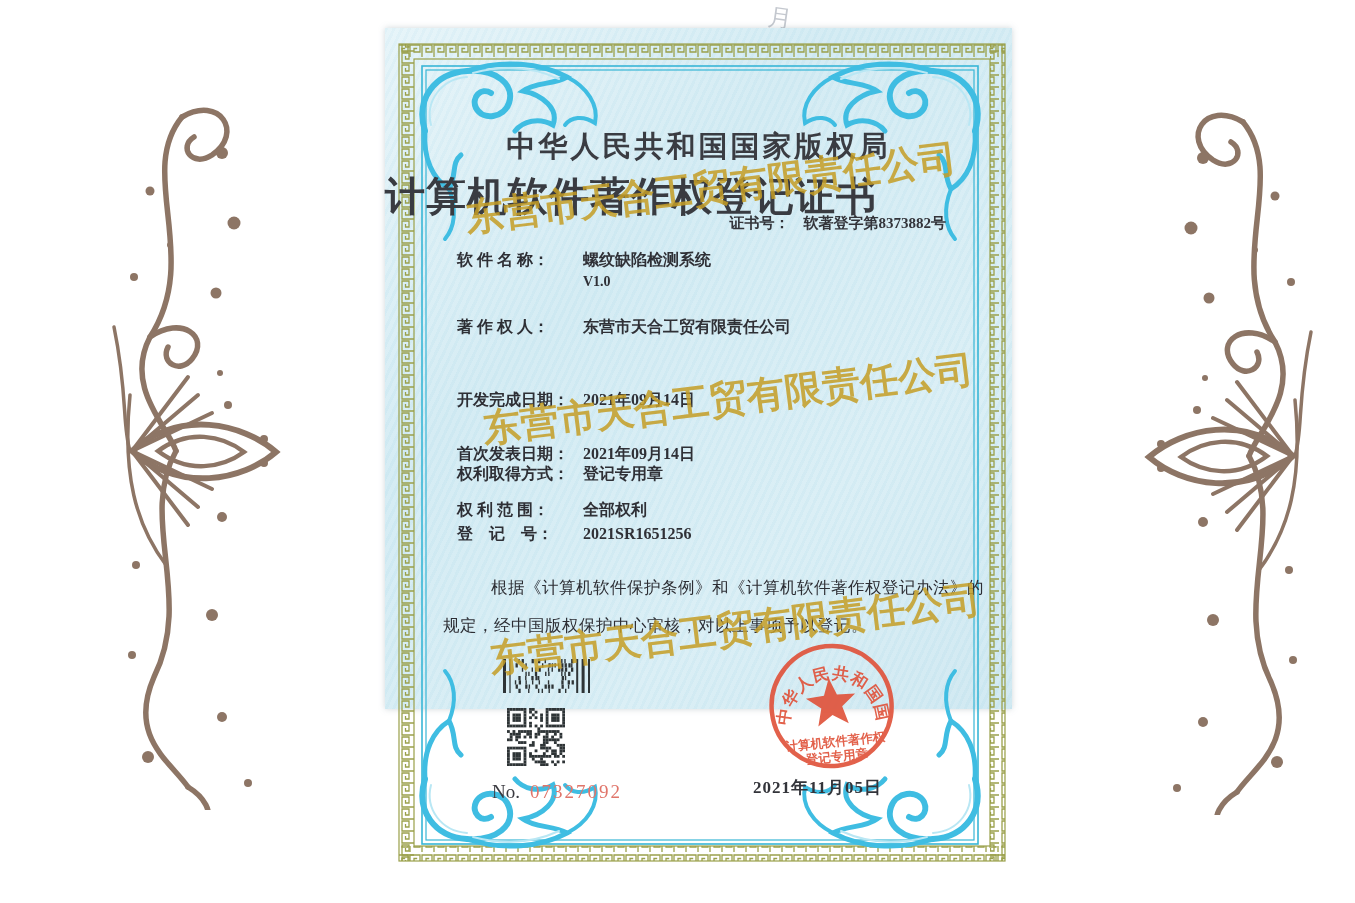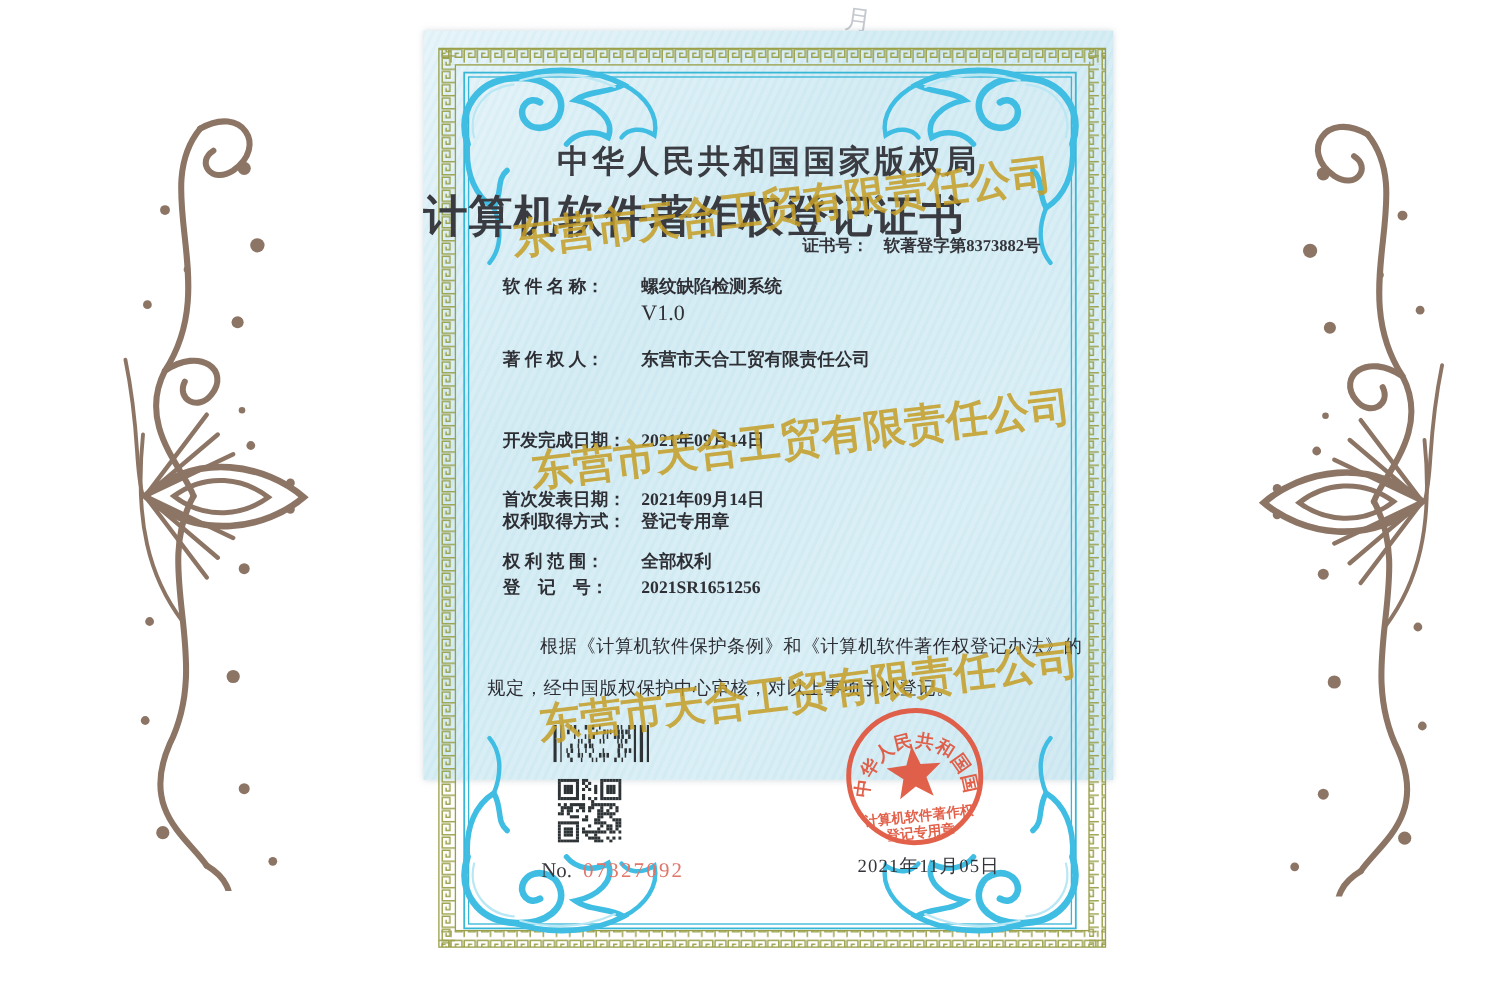--- a/index.html
+++ b/index.html
@@ -26,26 +26,26 @@
   }
   .main-title{
     left:0;right:0;top:141px;
     font-size:40px;font-weight:bold;color:#393b41;letter-spacing:1px;
   }
   .certno-line{right:66px;top:186px;font-size:15px;font-weight:bold;color:#33343a;}
   .certno-line .lbl{margin-right:14px;}
   .field{left:72px;font-size:16px;font-weight:600;color:#2f3036;}
   .field .flabel{display:inline-block;width:122px;color:#2e2f35;}
   .field .fvalue{margin-left:4px;}
-  .v2{left:198px;font-size:20px;font-weight:400;color:#2f3036;}
+  .v2{left:198px;font-size:14px;font-weight:700;color:#2f3036;}
   .stmt{font-size:16.5px;color:#2d2e34;letter-spacing:.5px;}
   .serial{left:107px;top:753px;font-size:19px;color:#3a3a40;}
   .serial .num{color:#e0756a;letter-spacing:2px;margin-left:10px;}
-  .issue-date{left:368px;top:748px;width:156px;text-align:right;
-    font-size:17px;font-weight:normal;color:#33343a;letter-spacing:1px;}
+  .issue-date{left:368px;top:748px;width:156px;text-align:left;
+    font-size:17px;font-weight:bold;color:#33343a;letter-spacing:1px;}
   .watermark{
     position:absolute;z-index:30;white-space:nowrap;
     font-size:38px;font-weight:bold;color:#c59e26;opacity:.85;
     letter-spacing:0px;transform:rotate(-7deg);transform-origin:0 50%;
     pointer-events:none;
   }
   .stray-mark{
     position:absolute;left:768px;top:2px;font-size:24px;color:#8b93a0;
     opacity:.5;transform:rotate(8deg);
   }

